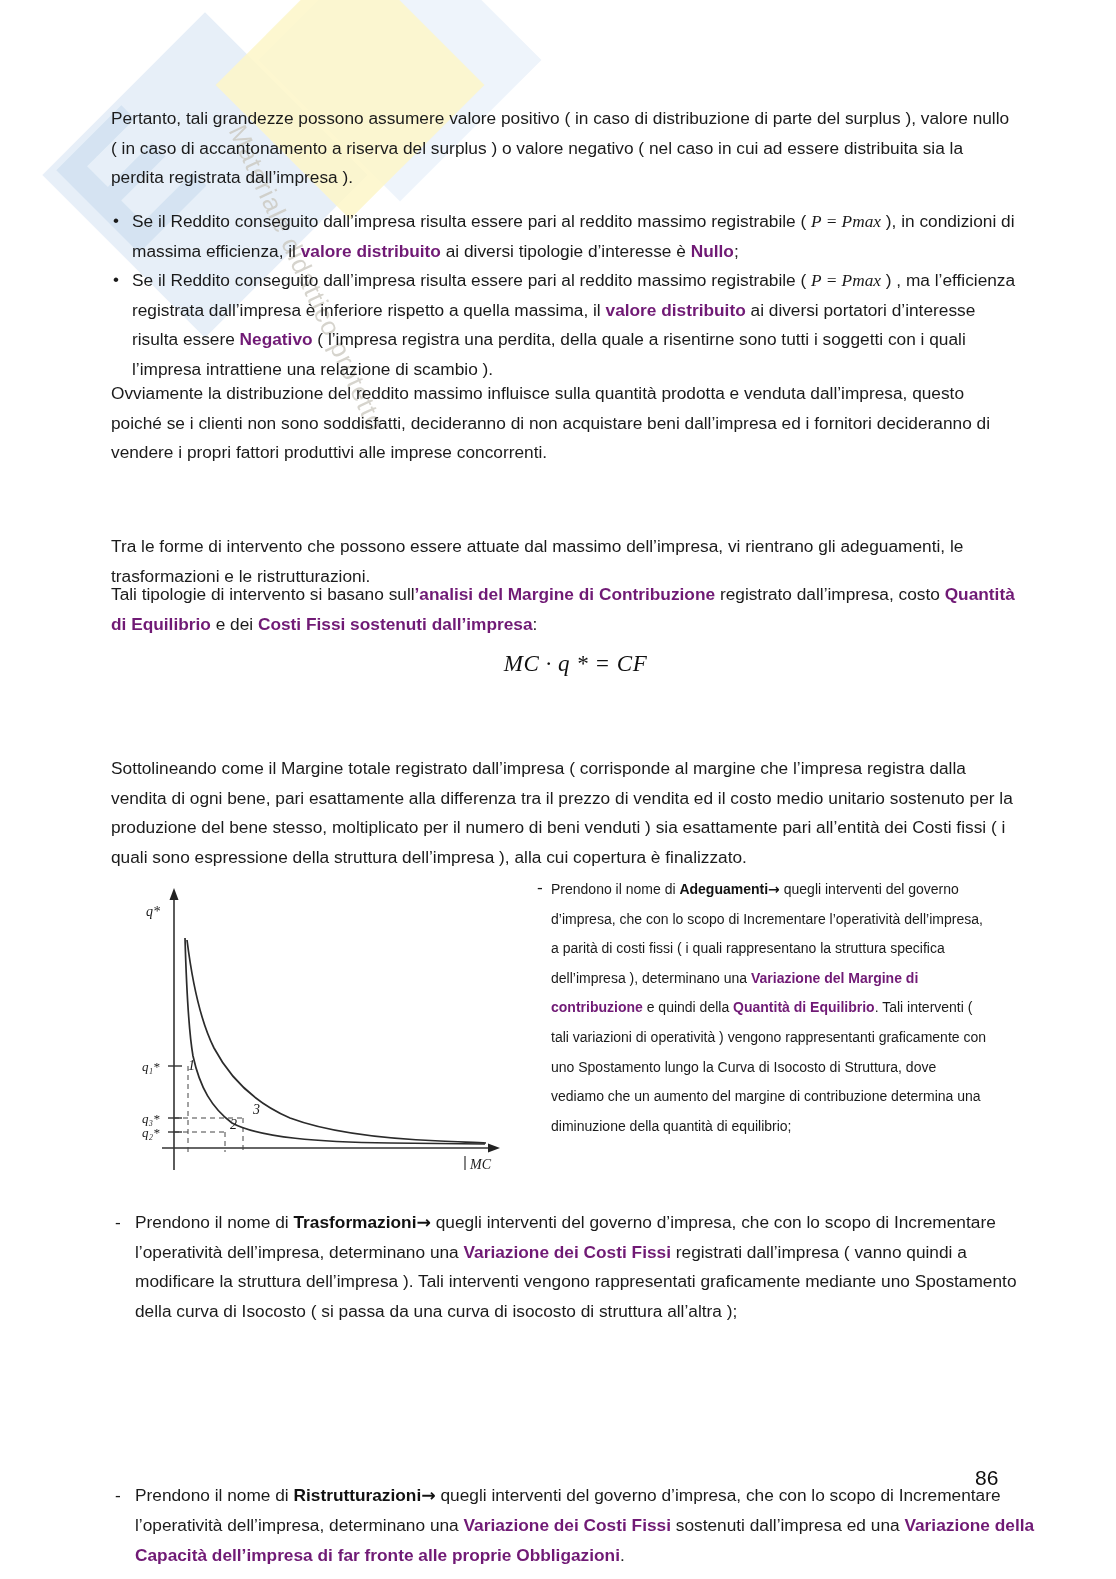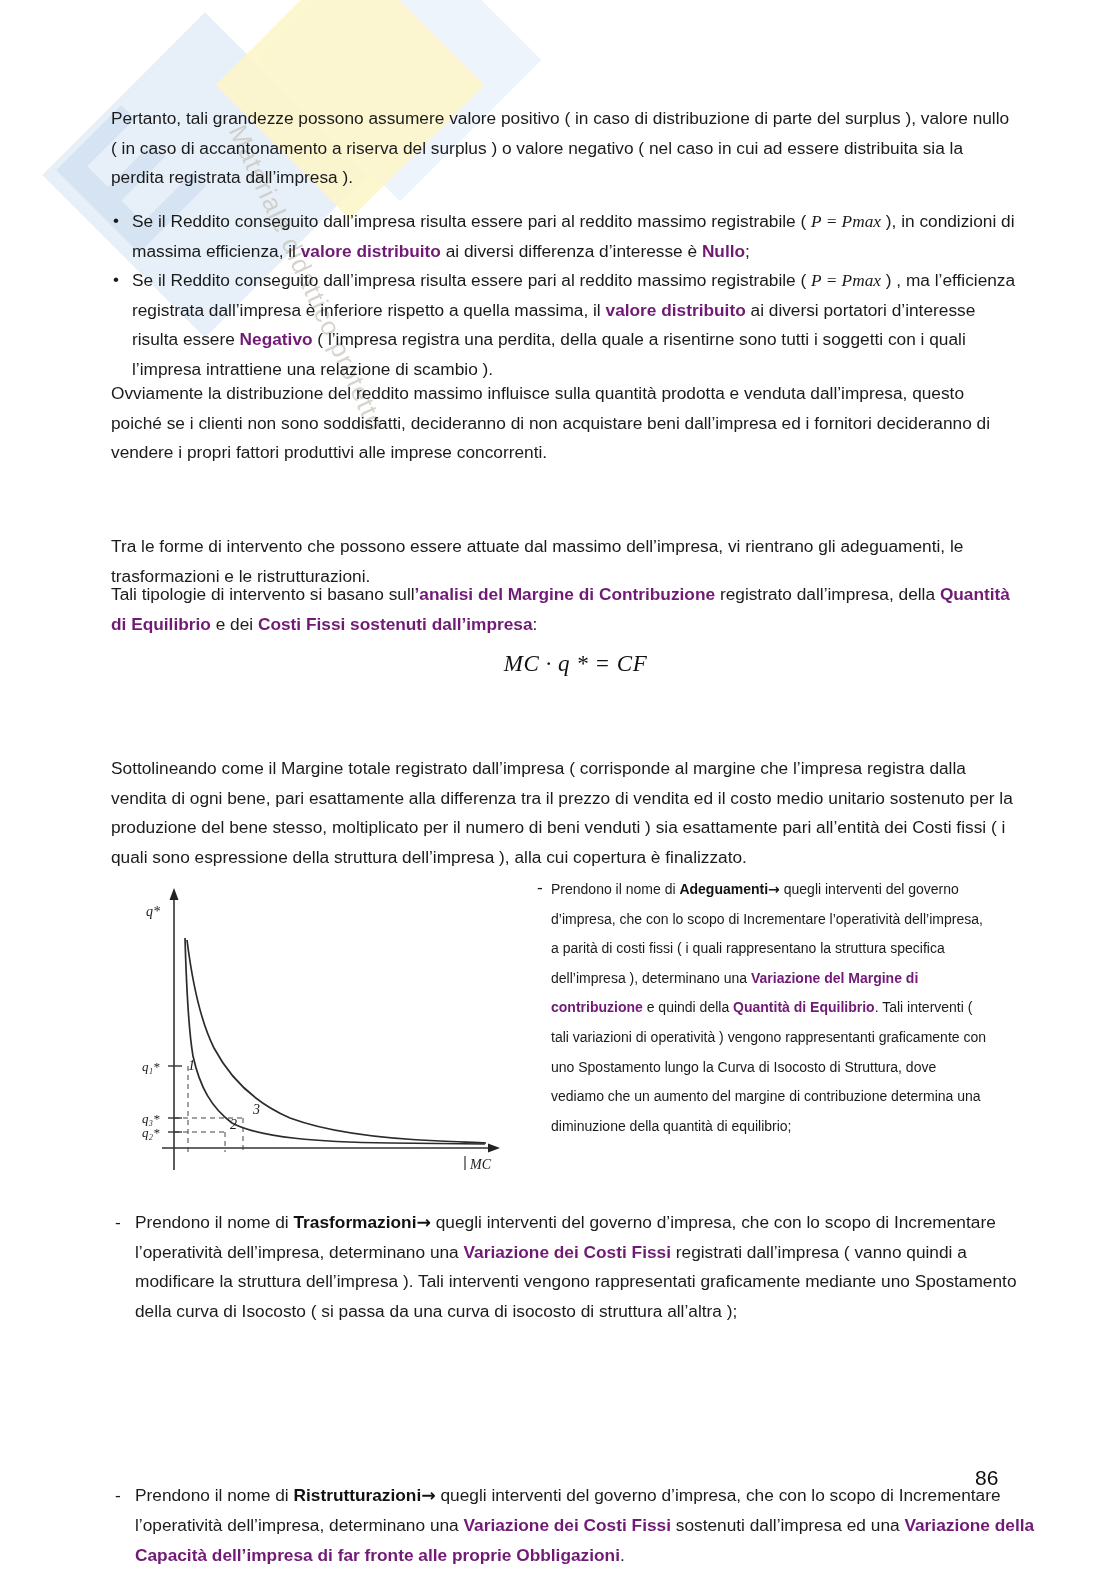--- a/index.html
+++ b/index.html
@@ -183,41 +183,41 @@
 
     <div class="para col-main" style="top:104px;">
       <span>Pertanto, tali grandezze possono assumere valore positivo ( in caso di distribuzione di parte del surplus  ),</span>
       <span>valore nullo ( in caso di accantonamento a riserva del surplus ) o valore negativo ( nel caso in cui ad essere</span>
       <span>distribuita sia la perdita registrata dall’impresa ).</span>
     </div>
 
 
     <div class="bullets" style="top:207px;">
       <div class="bullet-item">
-        <span>Se il Reddito conseguito dall’impresa risulta essere pari al reddito massimo registrabile ( </span><span style="font-family:&quot;Liberation Serif&quot;,serif;font-style:italic;">P = Pmax</span><span> ), in condizioni di massima efficienza, il </span><span class="g">valore distribuito</span><span> ai diversi differenza d’interesse è </span><span class="g">Nullo</span><span>;</span>
+        <span>Se il Reddito conseguito dall’impresa risulta essere pari al reddito massimo registrabile ( </span><span style="font-family:&quot;Liberation Serif&quot;,serif;font-style:italic;">P = Pmax</span><span> ), in condizioni di massima efficienza, il </span><span class="g">valore distribuito</span><span> ai diversi tipologie d’interesse è </span><span class="g">Nullo</span><span>;</span>
       </div>
       <div class="bullet-item">
         <span>Se il Reddito conseguito dall’impresa risulta essere pari al reddito massimo registrabile ( </span><span style="font-family:&quot;Liberation Serif&quot;,serif;font-style:italic;">P = Pmax</span><span> ) , ma l’efficienza registrata dall’impresa è inferiore rispetto a quella massima, il </span><span class="g">valore distribuito</span><span> ai diversi portatori d’interesse risulta essere </span><span class="g">Negativo</span><span> ( l’impresa registra una perdita, della quale a risentirne sono tutti i soggetti con i quali l’impresa intrattiene una relazione di scambio ).</span>
       </div>
     </div>
 
     <div class="para col-main" style="top:379px;">
       <span>Ovviamente la distribuzione del reddito massimo influisce sulla quantità prodotta e venduta dall’impresa,</span>
       <span>questo poiché  se i clienti non sono soddisfatti, decideranno di non acquistare beni dall’impresa ed i</span>
       <span>fornitori decideranno di vendere i propri fattori produttivi alle imprese concorrenti.</span>
     </div>
 
 
     <div class="para col-main" style="top:532px;">
       <span>Tra le forme di intervento che possono essere attuate dal massimo dell’impresa, vi rientrano gli</span>
       <span>adeguamenti, le trasformazioni e le ristrutturazioni.</span>
     </div>
 
     <div class="para col-main" style="top:580px;">
-      <span>Tali tipologie di intervento si basano sull</span><span class="g">’analisi del Margine di Contribuzione</span><span> registrato dall’impresa, della </span><span class="g">Quantità di Equilibrio</span><span> e dei </span><span class="g">Costi Fissi sostenuti dall’impresa</span><span>:</span>
+      <span>Tali tipologie di intervento si basano sull</span><span class="g">’analisi del Margine di Contribuzione</span><span> registrato dall’impresa, costo </span><span class="g">Quantità di Equilibrio</span><span> e dei </span><span class="g">Costi Fissi sostenuti dall’impresa</span><span>:</span>
     </div>
 
     <div class="formula" style="top:651px;">MC · q * = CF</div>
 
     <div class="para col-main" style="top:754px;">
       <span>Sottolineando come il Margine totale registrato dall’impresa ( corrisponde al margine che l’impresa registra</span>
       <span>dalla vendita di ogni bene, pari esattamente  alla differenza tra il prezzo di vendita ed il costo medio</span>
       <span>unitario sostenuto per la produzione del bene stesso,  moltiplicato per il numero di beni venduti ) sia</span>
       <span>esattamente pari all’entità dei Costi fissi ( i quali sono espressione della struttura dell’impresa ), alla cui</span>
       <span>copertura è finalizzato.</span>

